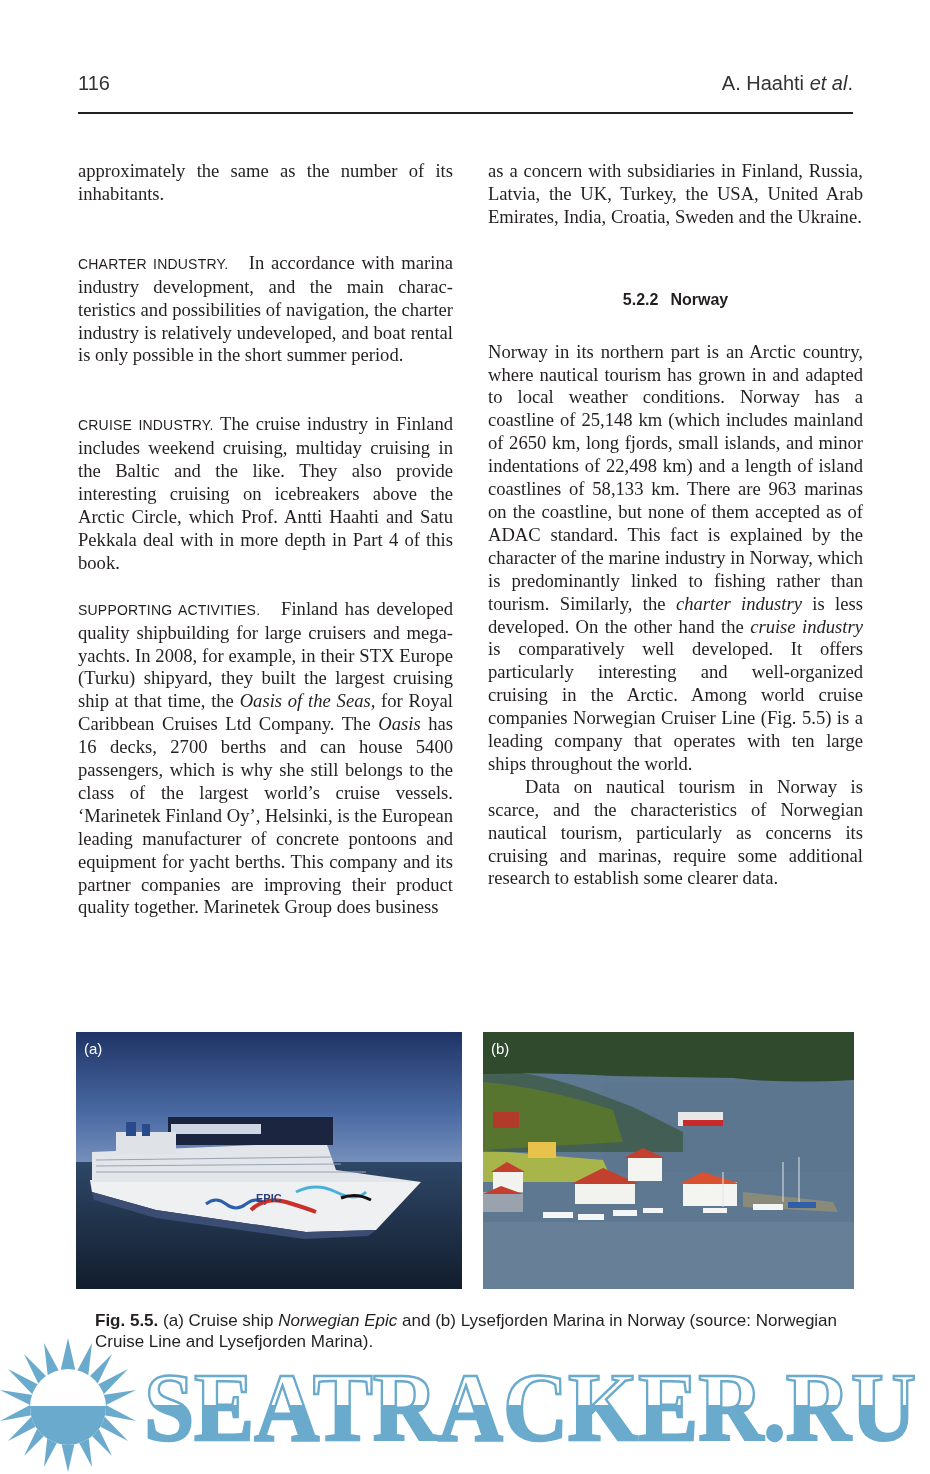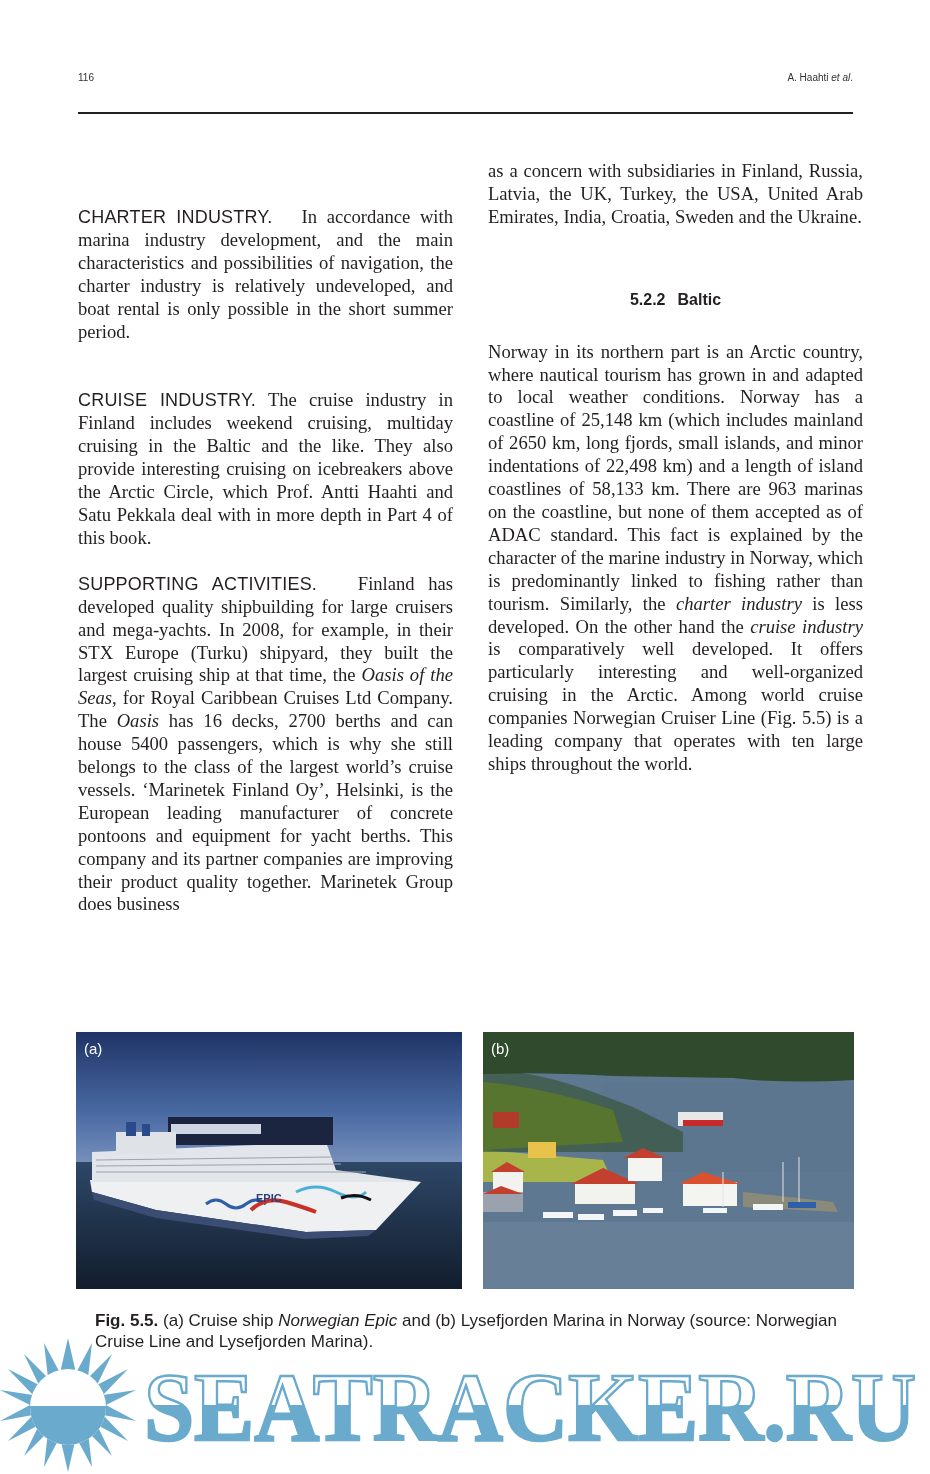--- a/index.html
+++ b/index.html
@@ -1,29 +1,29 @@
 <!DOCTYPE html>
 <html><head>
 <meta charset="utf-8">
 <style>
   html, body { margin: 0; padding: 0; background: #ffffff; }
   body { width: 930px; height: 1474px; position: relative; overflow: hidden; color: #231f20; }
   .running-head { position: absolute; top: 72px; left: 78px; width: 775px; height: 24px;
-    font-family: "Liberation Sans", sans-serif; font-size: 10px; color: #333; }
+    font-family: "Liberation Sans", sans-serif; font-size: 20px; color: #333; }
   .folio { position: absolute; left: 0; top: 0; }
   .authors { position: absolute; left: 0; right: 0; top: 0; text-align: right; }
   .rule { position: absolute; top: 112px; left: 78px; width: 775px; height: 2px; background: #231f20; }
 
   .col { position: absolute; top: 160px; width: 375px;
     font-family: "Liberation Serif", serif; font-size: 18.6px; line-height: 22.9px;
     text-align: justify; hyphens: manual; }
   .col-left { left: 78px; }
   .col-right { left: 488px; }
   .col p { margin: 0; }
-  .runin { font-family: "Liberation Sans", sans-serif; font-size: 18px; letter-spacing: 0.2px; text-transform: uppercase; }
+  .runin { font-family: "Liberation Sans", sans-serif; font-size: 14px; letter-spacing: 0.2px; text-transform: uppercase; }
   .gap-l { height: 46px; }
   .gap-s { height: 23px; }
   .section-head { font-family: "Liberation Sans", sans-serif; font-weight: bold; font-size: 16px;
     text-align: center; margin: 0; }
   .section-head .num { margin-right: 12px; }
   .indent { text-indent: 37px; }
 
   .figure { position: absolute; top: 1032px; height: 257px; overflow: hidden; }
   .fig-a { left: 76px; width: 386px; }
   .fig-b { left: 483px; width: 371px; }
@@ -38,34 +38,36 @@
 </head>
 <body>
 
 <div class="running-head">
   <span class="folio">116</span>
   <span class="authors"><span>A. Haahti </span><i>et al</i><span>.</span></span>
 </div>
 <div class="rule"></div>
 
 <div class="col col-left">
+  <p>approximately the same as the number of its inhabitants.</p>
   <div class="gap-l"></div>
   <p><span class="runin">Charter industry.</span>&nbsp;&nbsp; <span>In accordance with marina industry development, and the main charac­teristics and possibilities of navigation, the charter industry is relatively undeveloped, and boat rental is only possible in the short summer period.</span></p>
   <div class="gap-l"></div>
   <p><span class="runin">Cruise industry.</span> <span>The cruise industry in Finland includes weekend cruising, multi­day cruising in the Baltic and the like. They also provide interesting cruising on icebreak­ers above the Arctic Circle, which Prof. Antti Haahti and Satu Pekkala deal with in more depth in Part 4 of this book.</span></p>
   <div class="gap-s"></div>
   <p><span class="runin">Supporting activities.</span>&nbsp;&nbsp; <span>Finland has developed quality shipbuilding for large cruisers and mega-yachts. In 2008, for example, in their STX Europe (Turku) shipyard, they built the largest cruising ship at that time, the </span><i>Oasis of the Seas</i><span>, for Royal Caribbean Cruises Ltd Company. The </span><i>Oasis</i><span> has 16 decks, 2700 berths and can house 5400 passengers, which is why she still belongs to the class of the largest world’s cruise vessels. ‘Marinetek Finland Oy’, Helsinki, is the European leading manufacturer of concrete pontoons and equipment for yacht berths. This company and its partner com­panies are improving their product quality together. Marinetek Group does business</span></p>
 </div>
 
 <div class="col col-right">
   <p>as a concern with subsidiaries in Finland, Russia, Latvia, the UK, Turkey, the USA, United Arab Emirates, India, Croatia, Sweden and the Ukraine.</p>
   <div style="height:60px"></div>
-  <p class="section-head"><span class="num">5.2.2</span><span>Baltic</span></p>
+  <p class="section-head"><span class="num">5.2.2</span><span>Norway</span></p>
   <div style="height:29px"></div>
   <p><span>Norway in its northern part is an Arctic country, where nautical tourism has grown in and adapted to local weather conditions. Norway has a coastline of 25,148 km (which includes mainland of 2650 km, long fjords, small islands, and minor indentations of 22,498 km) and a length of island coastlines of 58,133 km. There are 963 marinas on the coastline, but none of them accepted as of ADAC standard. This fact is explained by the character of the marine industry in Norway, which is predominantly linked to fishing rather than tourism. Similarly, the </span><i>charter industry</i><span> is less developed. On the other hand the </span><i>cruise industry</i><span> is compara­tively well developed. It offers particularly interesting and well-organized cruising in the Arctic. Among world cruise companies Norwegian Cruiser Line (Fig. 5.5) is a lead­ing company that operates with ten large ships throughout the world.</span></p>
+  <p class="indent">Data on nautical tourism in Norway is scarce, and the characteristics of Norwegian nautical tourism, particularly as concerns its cruising and marinas, require some additional research to establish some clearer data.</p>
 </div>
 
 <div class="figure fig-a">
   <svg width="386" height="257" viewBox="0 0 386 257">
     <defs>
       <linearGradient id="skyA" x1="0" y1="0" x2="0" y2="1">
         <stop offset="0" stop-color="#1f3466"></stop>
         <stop offset="0.6" stop-color="#4a6aa3"></stop>
         <stop offset="1" stop-color="#7a93bd"></stop>
       </linearGradient>

